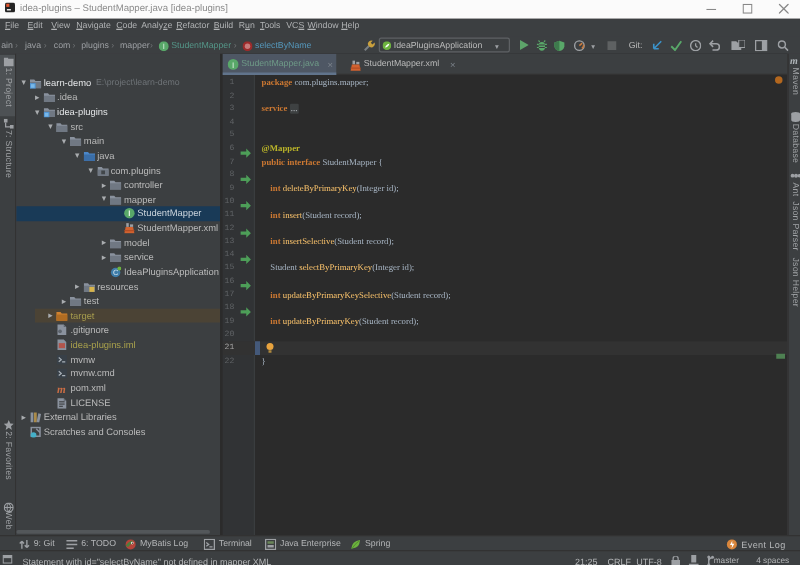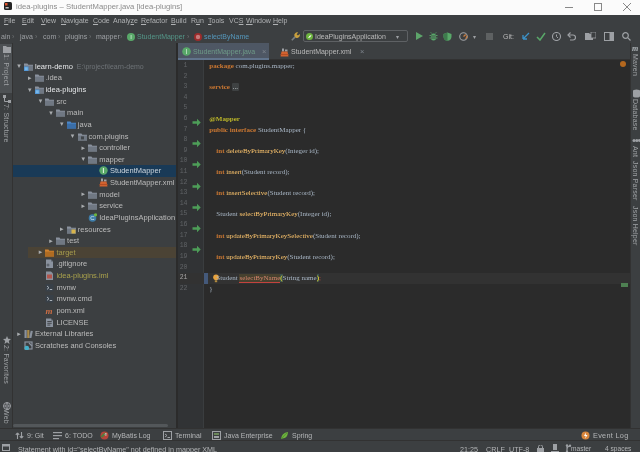--- a/index.html
+++ b/index.html
@@ -530,21 +530,20 @@
 <div class="cl" style="left:31.3px;top:1.4px"><span class="kw">package</span> com.plugins.mapper;</div>
 <div class="cl" style="left:31.3px;top:22.6px"><span class="kw">service</span> <span class="fold">...</span></div>
 <div class="cl" style="left:31.3px;top:54.4px"><span class="ann">@Mapper</span></div>
 <div class="cl" style="left:31.3px;top:65.1px"><span class="kw">public interface</span> StudentMapper {</div>
 <div class="cl" style="left:31.3px;top:86.3px">    <span class="kw">int</span> <span class="mth">deleteByPrimaryKey</span>(Integer id);</div>
 <div class="cl" style="left:31.3px;top:107.5px">    <span class="kw">int</span> <span class="mth">insert</span>(Student record);</div>
 <div class="cl" style="left:31.3px;top:128.7px">    <span class="kw">int</span> <span class="mth">insertSelective</span>(Student record);</div>
 <div class="cl" style="left:31.3px;top:149.9px">    Student <span class="mth">selectByPrimaryKey</span>(Integer id);</div>
 <div class="cl" style="left:31.3px;top:171.2px">    <span class="kw">int</span> <span class="mth">updateByPrimaryKeySelective</span>(Student record);</div>
 <div class="cl" style="left:31.3px;top:192.4px">    <span class="kw">int</span> <span class="mth">updateByPrimaryKey</span>(Student record);</div>
-<div class="cl" style="left:31.3px;top:213.6px">    Student <span style="background:#46412f;color:#d5846c;border-bottom:1px solid #c4423e">selectByName</span><span style="background:#3b514d;color:#ffef28">(</span>String name<span style="background:#3b514d;color:#ffef28">)</span><span style="color:#cc4b42">;</span></div>
 <div class="cl" style="left:31.3px;top:224.2px">}</div>
 <circle class="abs" style="left:441.5px;top:1px;width:6.5px;height:6.5px;border-radius:50%;background:#b3671e"></circle>
 <div class="abs" style="left:443px;top:223.5px;width:7px;height:3.5px;background:#4e8052"></div>
     </div>
   </div>
 
   <div id="rstripe" class="abs">
       <svg class="abs" style="left:0.5px;top:1.7px" width="9" height="9" viewBox="0 0 9 9">
         <text x="0" y="7" font-size="8" font-style="italic" font-weight="bold" fill="#b0b6ba" font-family="Liberation Serif, serif">m</text>
       </svg>

